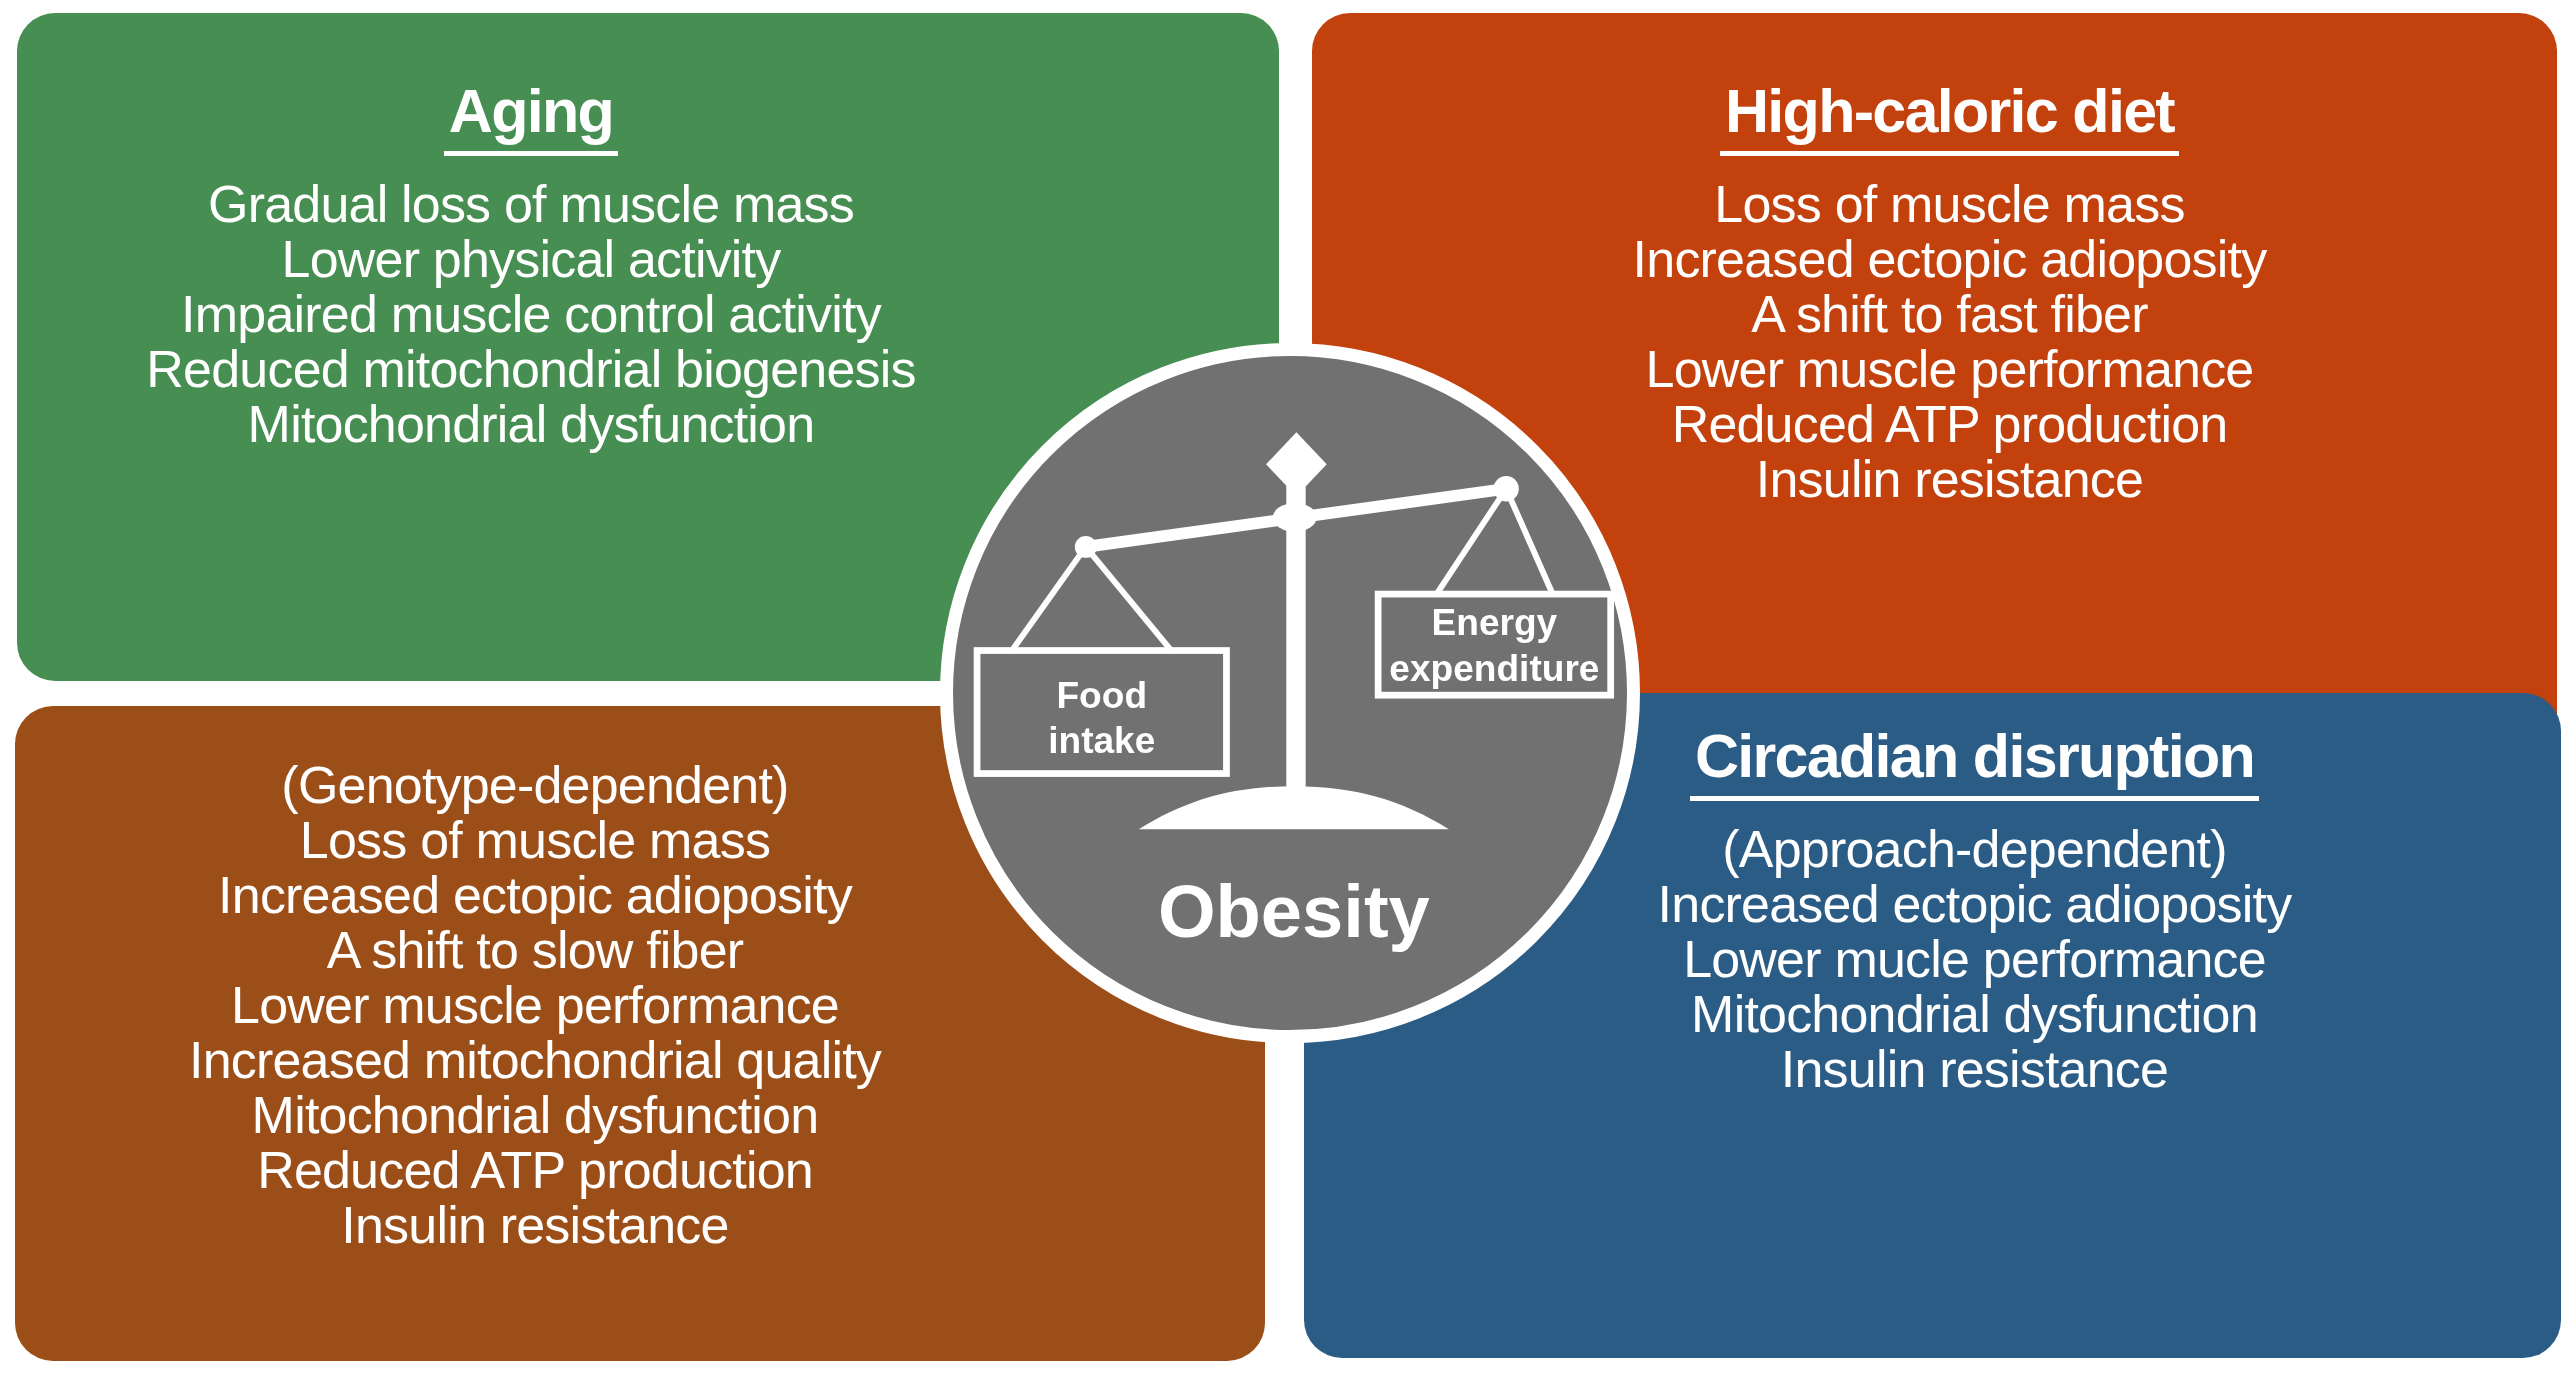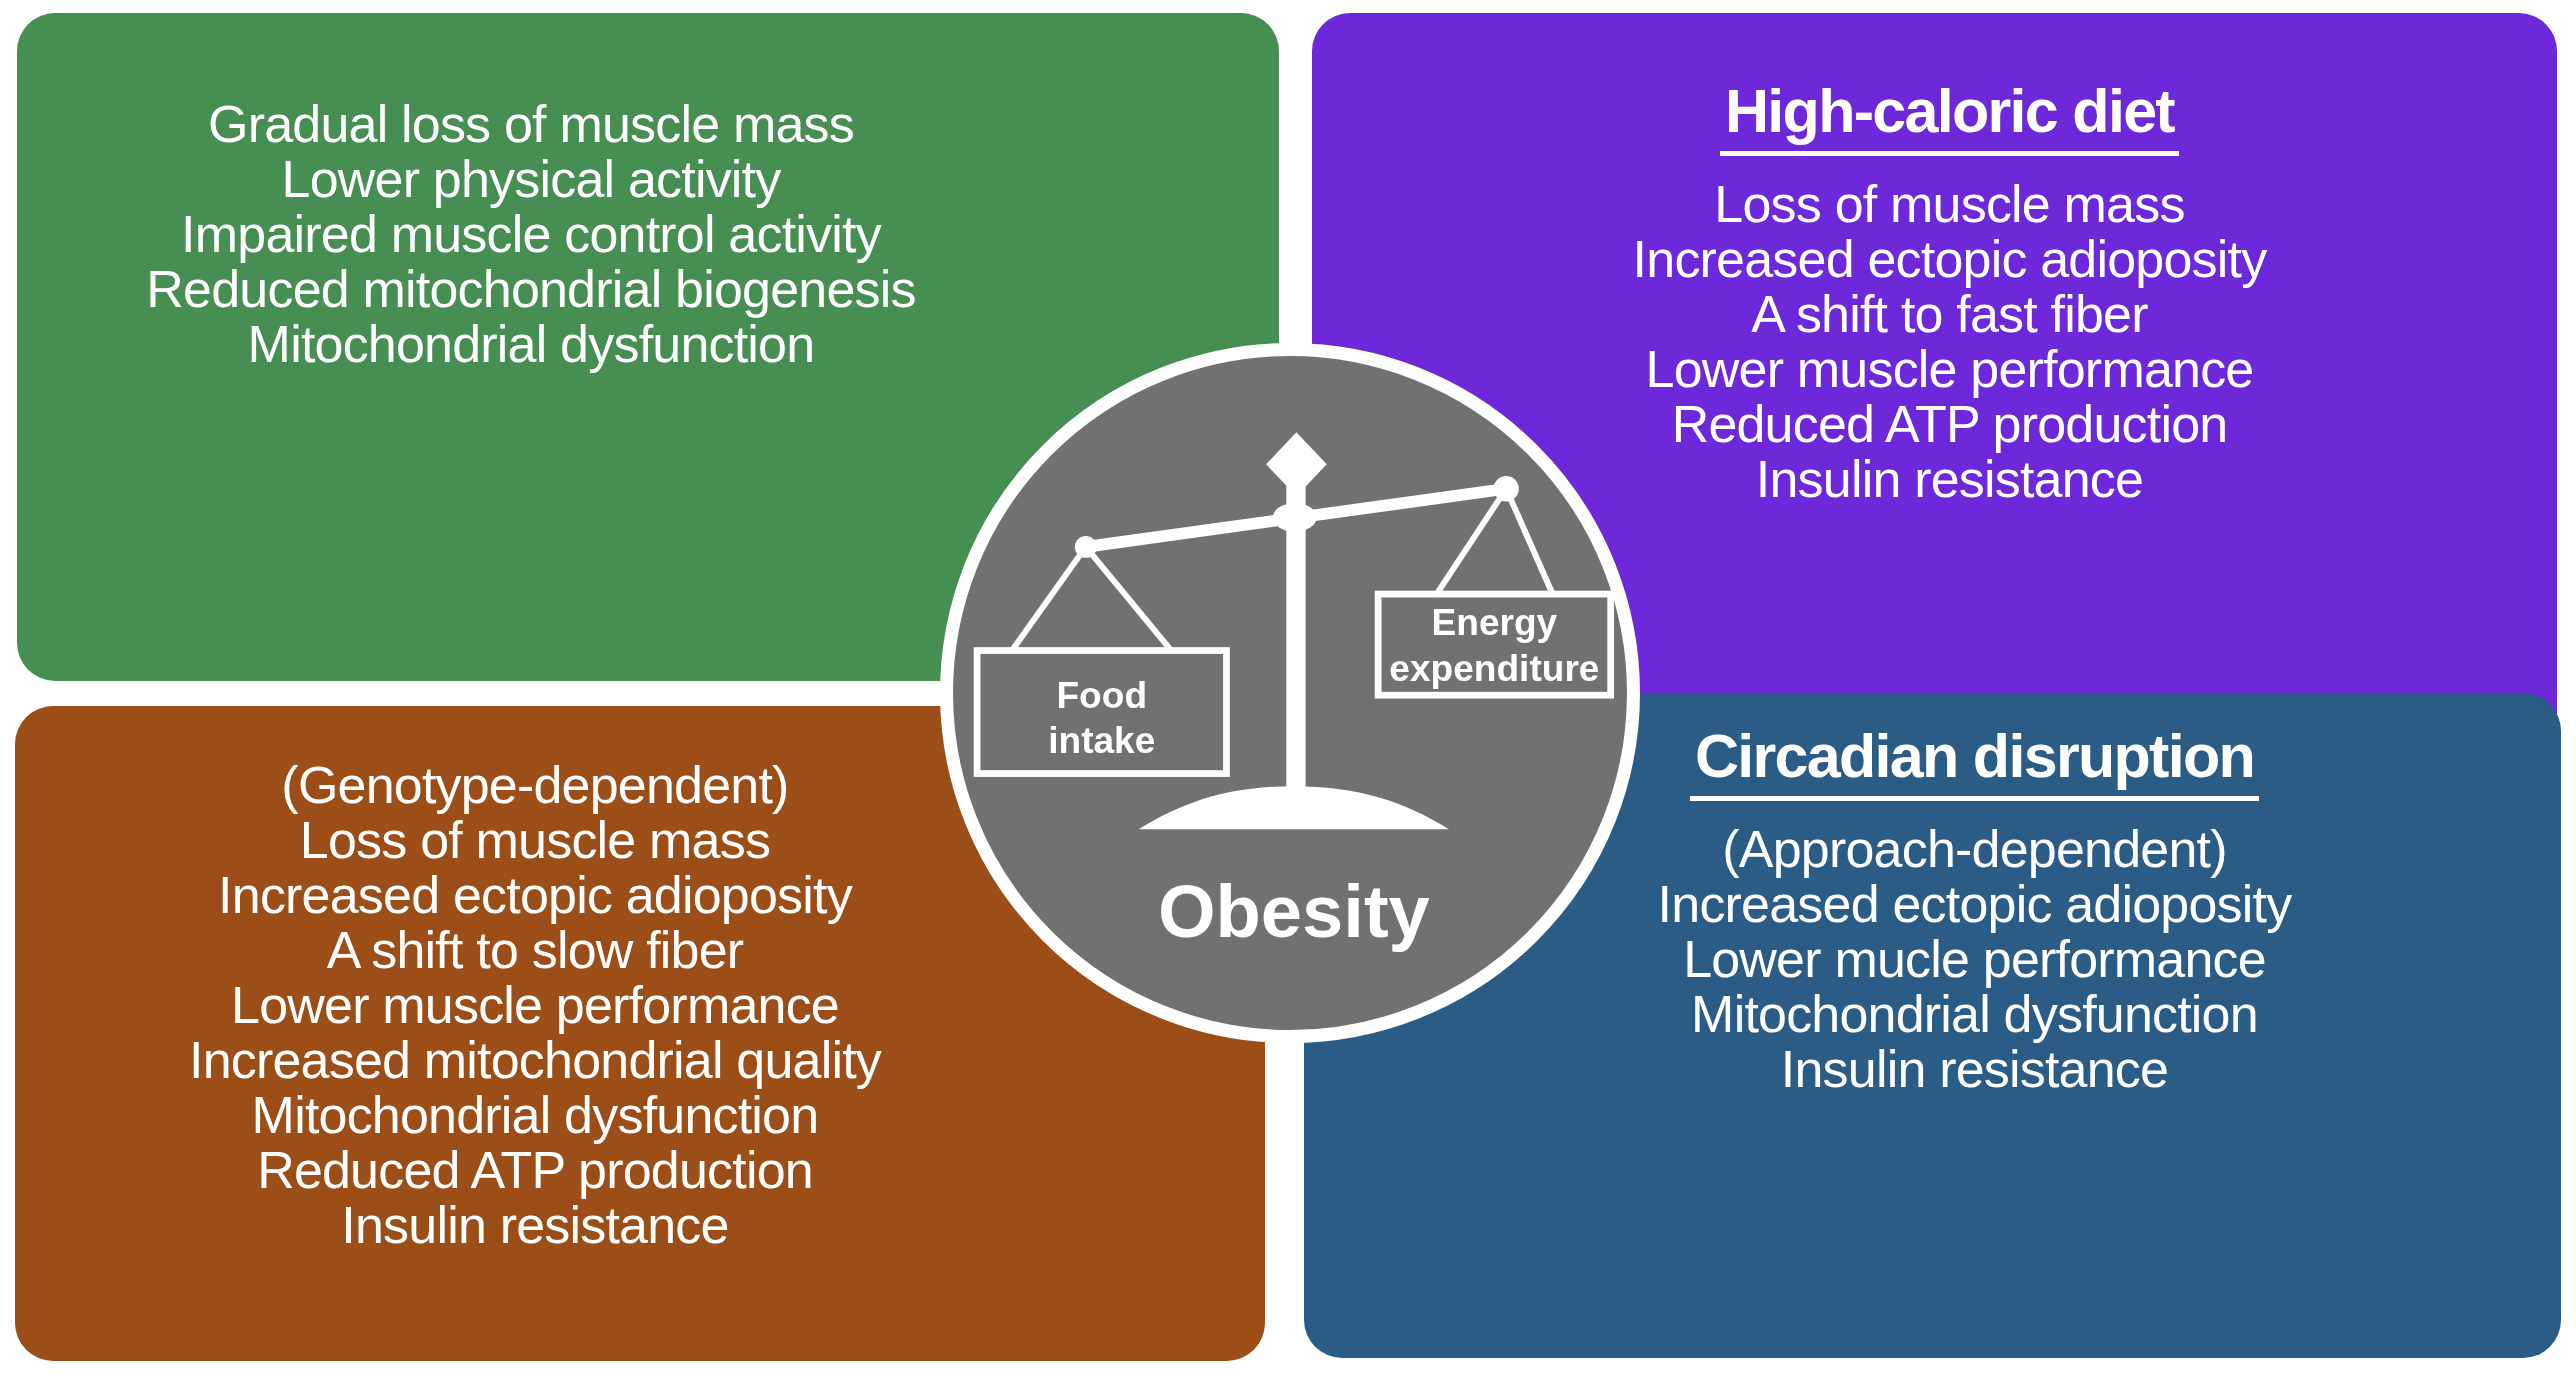--- a/index.html
+++ b/index.html
@@ -22,31 +22,32 @@
     font-family:"Liberation Sans", sans-serif; font-weight:bold; fill:#ffffff; text-anchor:middle;
   }
 </style>
 </head>
 <body>
 
 <div id="canvas">
 
   <div class="panel" style="left: 17px; top: 12.6px; width: 1262px; height: 668px; background: rgb(71, 142, 82);">
     <div class="ptext" style="left:17px; top:63px; width:994px;">
+      <div class="ptitle"><span class="tspan">Aging</span></div>
       <div class="pbody">
         <div class="pline">Gradual loss of muscle mass</div>
         <div class="pline">Lower physical activity</div>
         <div class="pline">Impaired muscle control activity</div>
         <div class="pline">Reduced mitochondrial biogenesis</div>
         <div class="pline">Mitochondrial dysfunction</div>
       </div>
     </div>
   </div>
 
-  <div class="panel" style="left: 1312px; top: 12.6px; width: 1245px; height: 789px; background: #6d28d9;">
+  <div class="panel" style="left: 1312px; top: 12.6px; width: 1245px; height: 789px; background: #c2410c;">
     <div class="ptext" style="left:90px; top:63px; width:1095px;">
       <div class="ptitle"><span class="tspan">High-caloric diet</span></div>
       <div class="pbody">
         <div class="pline">Loss of muscle mass</div>
         <div class="pline">Increased ectopic adioposity</div>
         <div class="pline">A shift to fast fiber</div>
         <div class="pline">Lower muscle performance</div>
         <div class="pline">Reduced ATP production</div>
         <div class="pline">Insulin resistance</div>
       </div>

